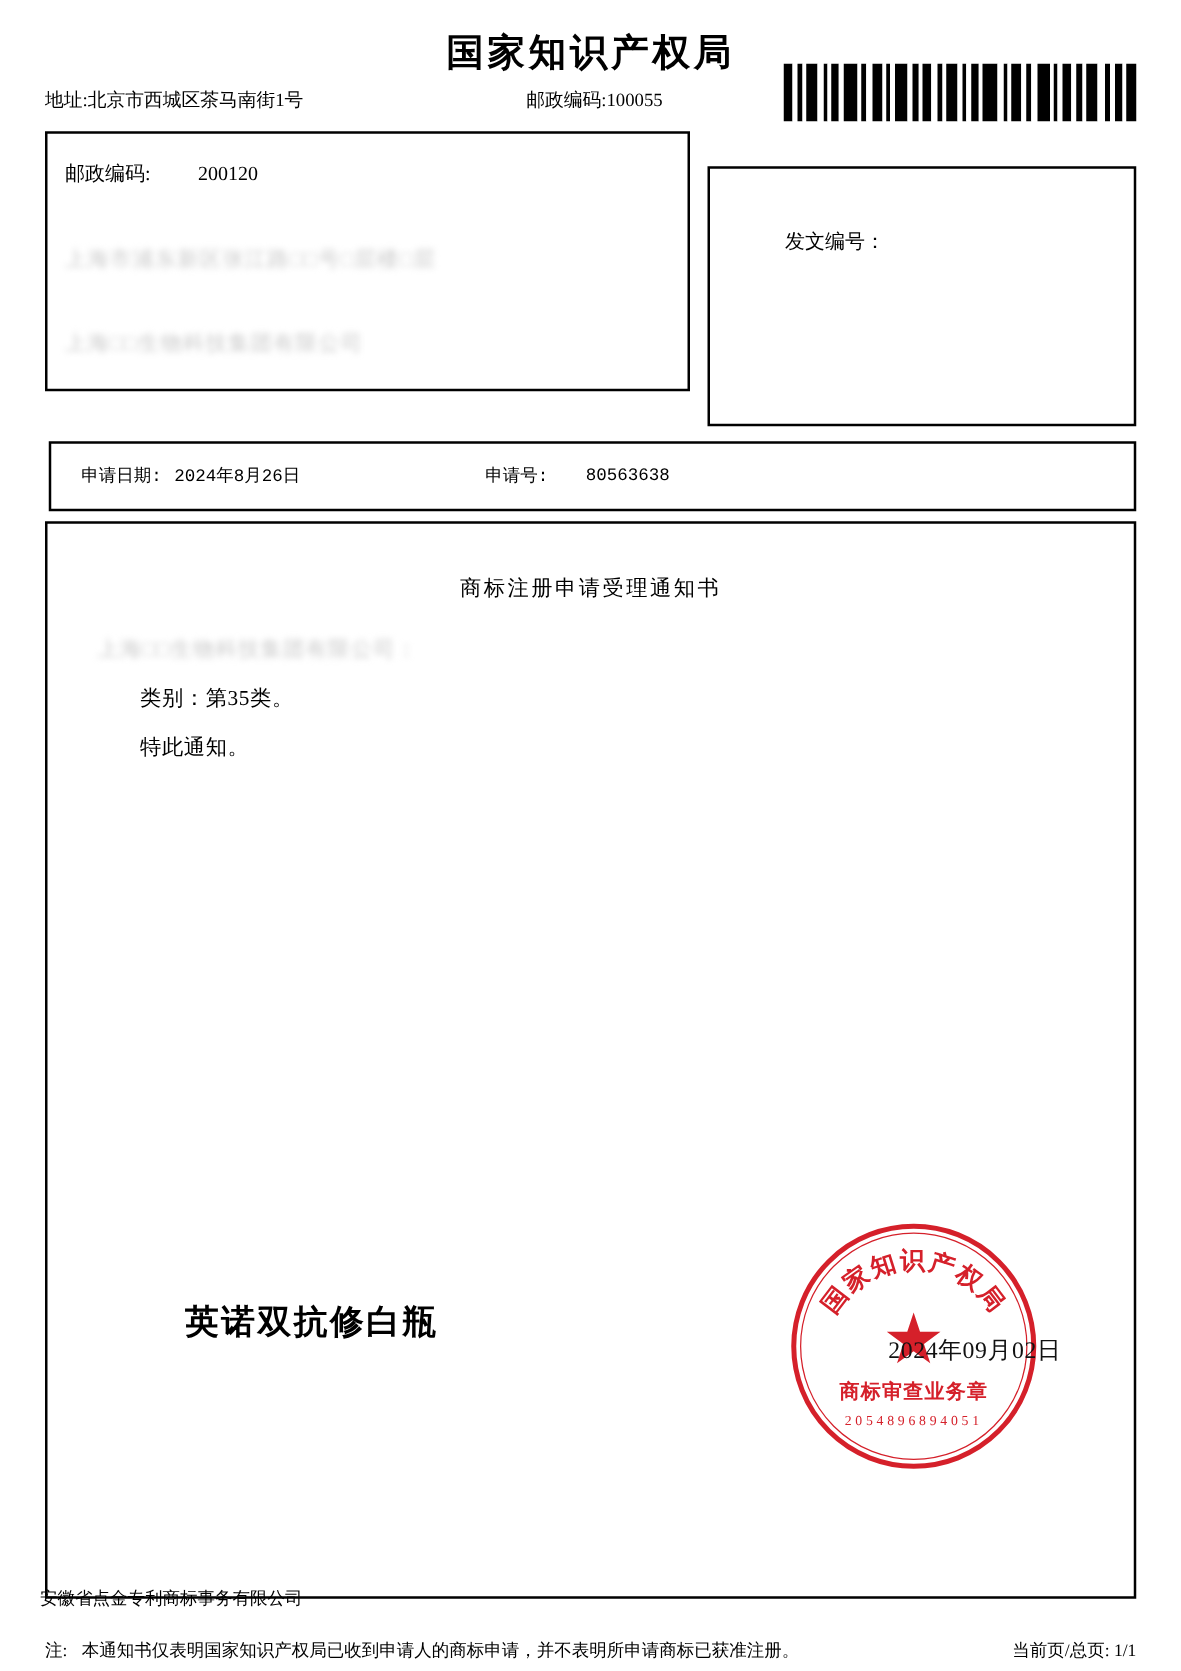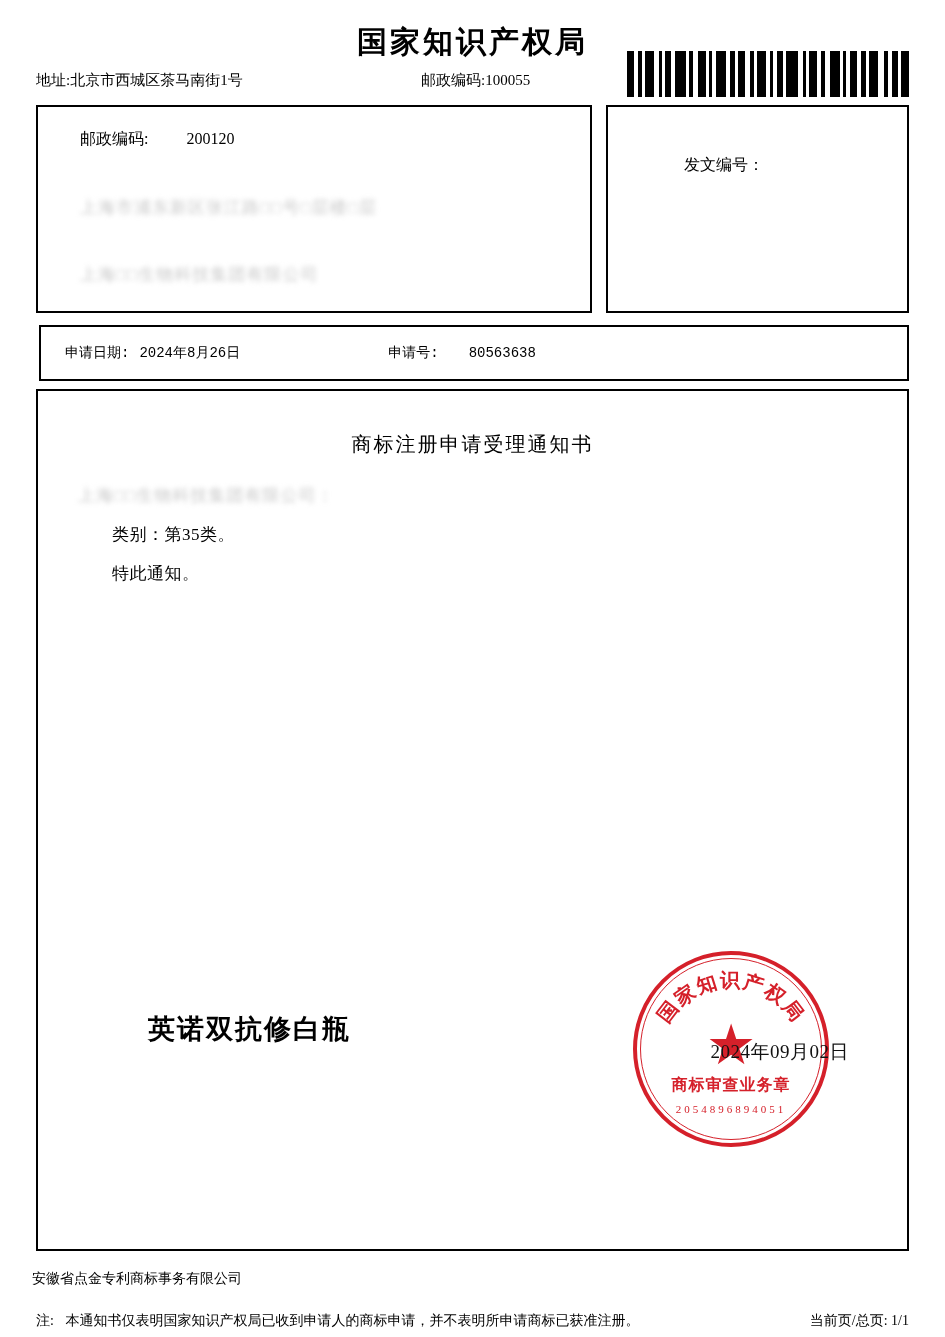--- a/index.html
+++ b/index.html
@@ -70,26 +70,27 @@
     display: flex;
     gap: 14px;
   }
   .box {
     border: 2px solid #000;
     box-sizing: border-box;
     height: 208px;
     position: relative;
   }
   .box-left {
-    width: 556px;
-    padding: 22px 0 0 42px;
+    width: 516px;
+    padding: 22px 0 0 14px;
   }
   .box-right {
     flex: 1;
-    padding: 48px 0 0 76px;
+    padding: 48px 0 0 60px;
+    margin-top: 28px;
   }
   .zip-line {
     font-size: 16px;
   }
   .zip-label { display: inline-block; }
   .zip-value { display: inline-block; margin-left: 34px; }
   .blurred {
     color: #c9c9c9;
     filter: blur(2.6px);
     -webkit-filter: blur(2.6px);
@@ -125,21 +126,21 @@
   .main-box {
     margin: 8px 36px 0 36px;
     border: 2px solid #000;
     box-sizing: border-box;
     height: 862px;
     position: relative;
     padding: 28px 30px 0 30px;
   }
   .main-title {
     text-align: center;
-    font-size: 20px;
+    font-size: 17px;
     letter-spacing: 2px;
     margin-top: 12px;
   }
   .addressee {
     margin-top: 26px;
     margin-left: 10px;
     font-size: 17px;
   }
   .para {
     margin-top: 16px;

